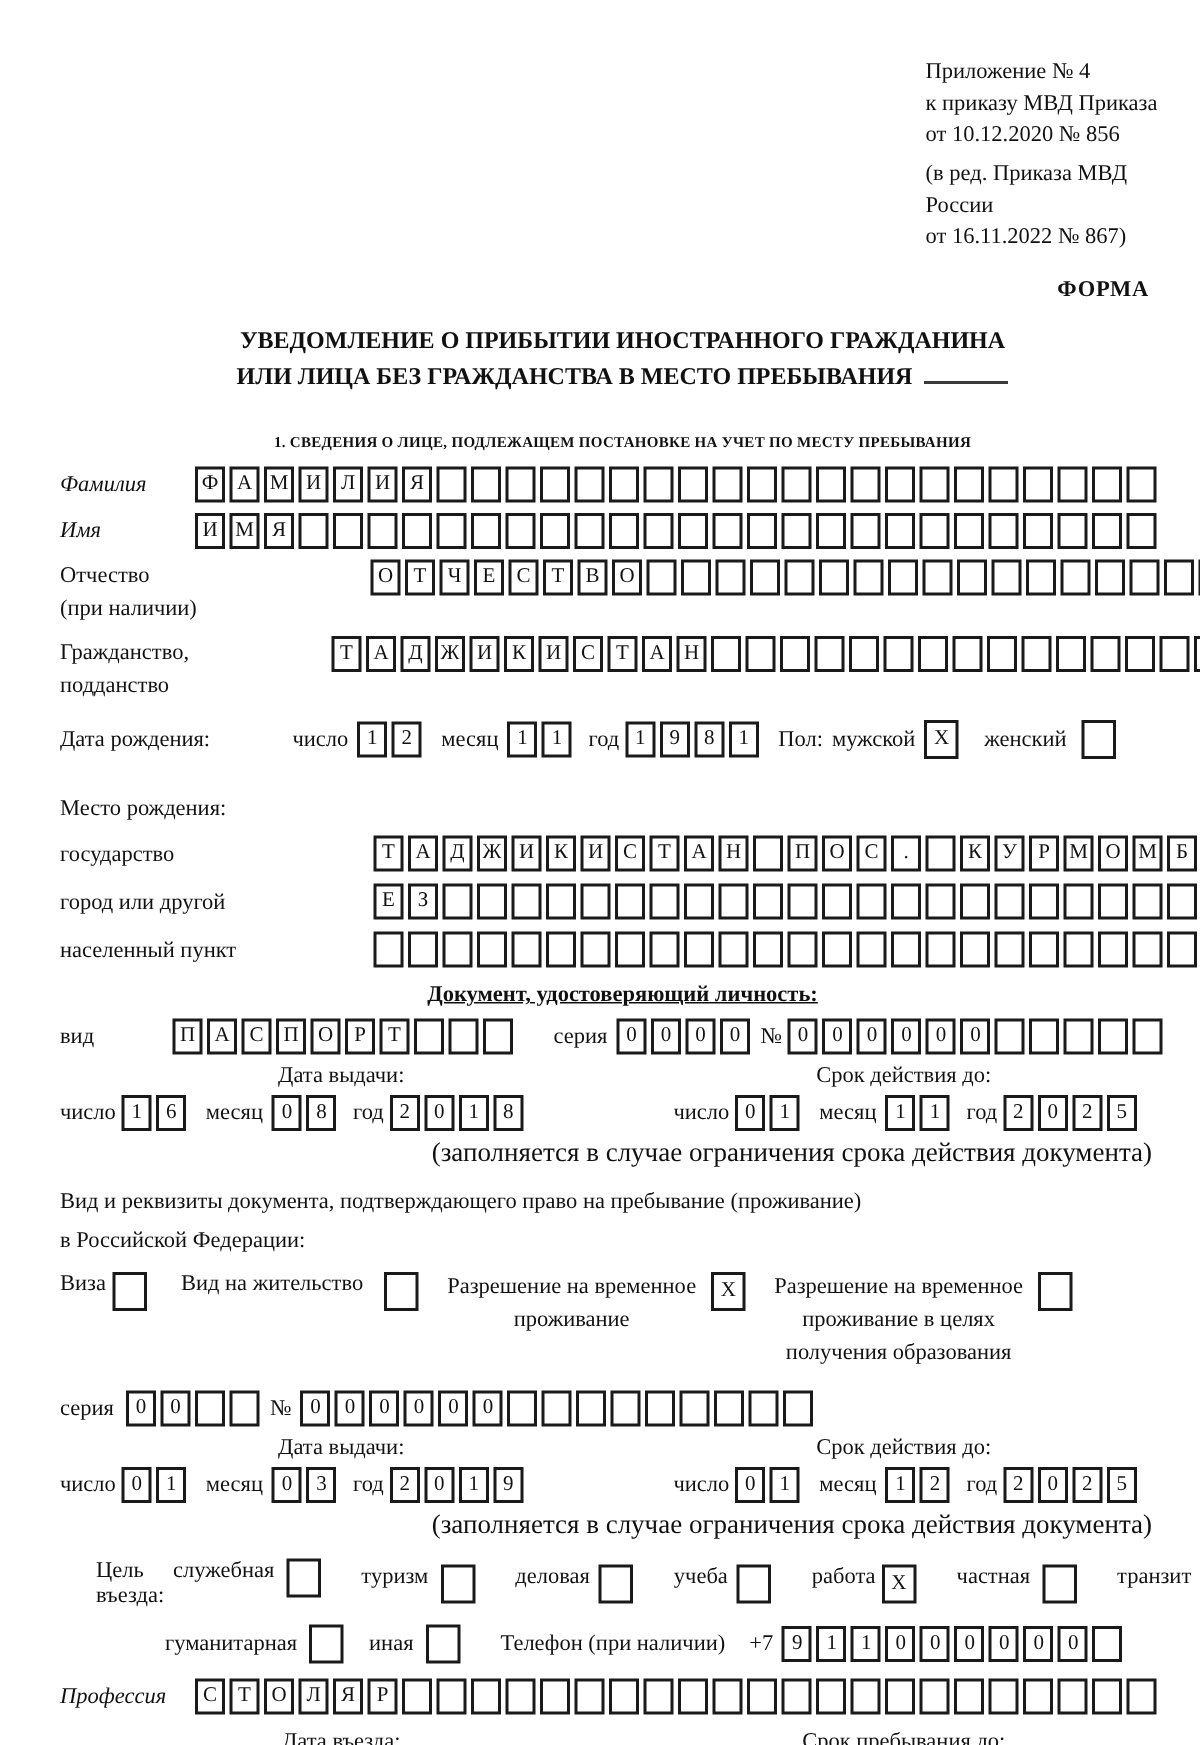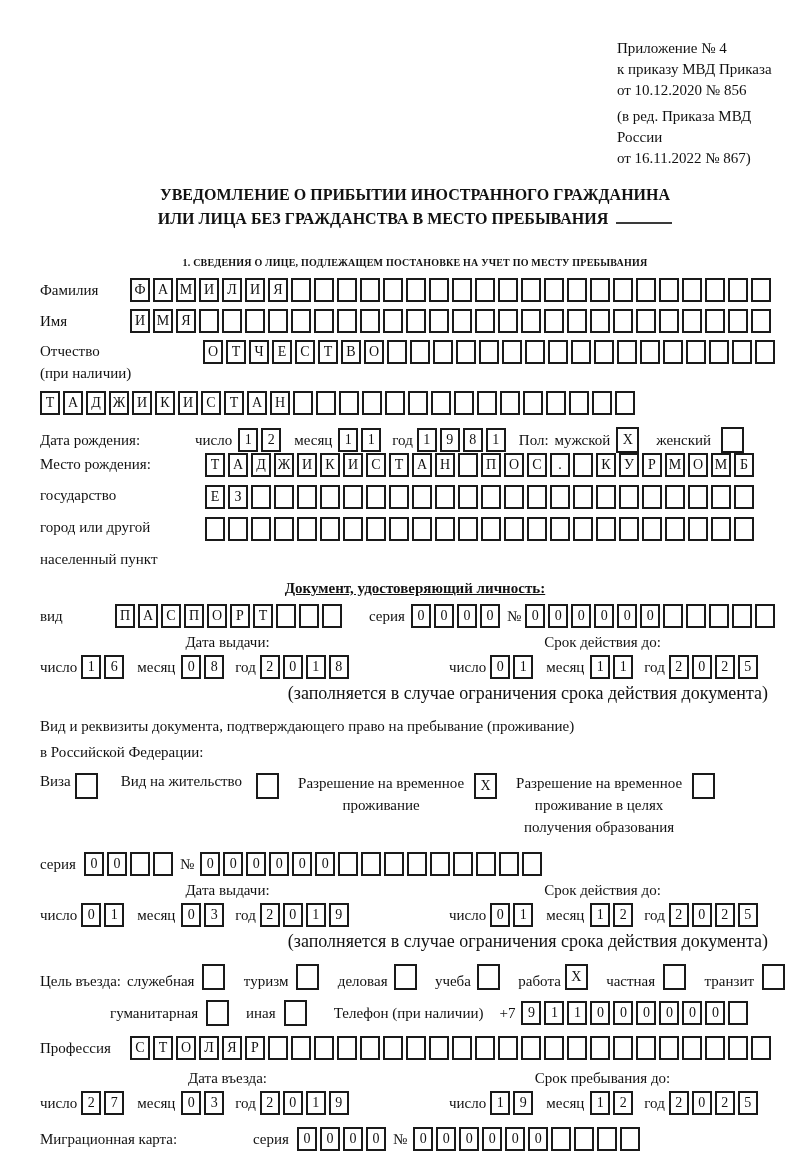--- a/index.html
+++ b/index.html
@@ -9,61 +9,62 @@
     font-family:"Liberation Serif","DejaVu Serif",serif;
     color:#111;font-size:15px;background:#fff;
   }
   .appendix{margin-left:577px;font-size:15px;line-height:1.4;}
   .amendment{margin-top:5px;}
   .form-label{text-align:right;padding-right:24px;font-weight:bold;margin-top:16px;letter-spacing:.5px;}
   .title{text-align:center;font-weight:bold;font-size:16px;margin-top:14px;line-height:1.5;}
   .blank-line{display:inline-block;width:56px;border-bottom:2px solid #3a3a3a;height:2px;margin-left:8px;}
   .section-heading{text-align:center;font-weight:bold;font-size:10px;margin-top:26px;margin-bottom:10px;letter-spacing:.2px;}
   .row{display:flex;align-items:center;margin-top:7px;}
-  .row.top{align-items:flex-start;}
+  .row.top{align-items:flex-start;gap:44px;}
   .lab{flex-shrink:0;white-space:nowrap;}
   .cells{display:flex;flex-shrink:0;}
   .cell{
     box-sizing:border-box;width:20px;height:24px;border:2px solid #1a1a1a;
     margin-right:3px;text-align:center;font-size:14px;line-height:20px;flex-shrink:0;
     font-family:"Liberation Serif",serif;
   }
   .cb .cell{width:23px;height:26px;line-height:22px;}
-  .w90{width:90px;}.w137{width:137px;}.w155{width:155px;}.w163{width:163px;}.w165{width:165px;}.w175{width:175px;}
+  .w90{width:90px;font-style:italic;}.w137{width:137px;}.w155{width:155px;}.w163{width:163px;}.w165{width:165px;}.w175{width:175px;}
   .g4{margin-left:4px;}.g6{margin-left:6px;}.g8{margin-left:8px;}.g10{margin-left:10px;}
   .g14{margin-left:14px;}.g16{margin-left:16px;}.g20{margin-left:20px;}.g24{margin-left:24px;}
   .g38{margin-left:38px;}
   .lh{line-height:22px;}
   .center-bold{text-align:center;font-weight:bold;margin-top:10px;text-decoration:underline;}
   .dates{display:flex;margin-top:6px;}
   .dcol{flex:1;}
   .dhead{text-align:center;margin-bottom:4px;}
   .drow{display:flex;align-items:center;}
   .note-right{text-align:right;font-size:18px;margin-top:4px;padding-right:22px;}
   .para{margin-top:10px;line-height:1.7;}
   .cbrow{display:flex;align-items:flex-start;margin-top:8px;}
   .multi{text-align:center;line-height:1.45;}
   .spread{justify-content:space-between;padding-right:2px;}
-  .pair{display:flex;align-items:flex-end;}
+  .pair{display:flex;align-items:flex-start;margin-left:24px;}
 </style>
 </head>
 <body>
 
 <div class="page">
 
   <div class="appendix">
     <div>Приложение № 4</div>
     <div>к приказу МВД Приказа</div>
     <div>от 10.12.2020 № 856</div>
     <div class="amendment">
       <div>(в ред. Приказа МВД России</div>
       <div>от 16.11.2022 № 867)</div>
     </div>
   </div>
 
+  <div class="form-label">ФОРМА</div>
 
   <div class="title">
     <div>УВЕДОМЛЕНИЕ О ПРИБЫТИИ ИНОСТРАННОГО ГРАЖДАНИНА</div>
     <div>
       <span>ИЛИ ЛИЦА БЕЗ ГРАЖДАНСТВА В МЕСТО ПРЕБЫВАНИЯ</span><span class="blank-line"></span>
     </div>
   </div>
 
   <div class="section-heading">1. СВЕДЕНИЯ О ЛИЦЕ, ПОДЛЕЖАЩЕМ ПОСТАНОВКЕ НА УЧЕТ ПО МЕСТУ ПРЕБЫВАНИЯ</div>
 
@@ -163,20 +164,24 @@
         <span class="cell"></span>
         <span class="cell"></span>
         <span class="cell"></span>
         <span class="cell"></span>
         <span class="cell"></span>
         <span class="cell"></span>
       </span>
   </div>
 
   <div class="row top">
+    <span class="lab w137 lh">
+      <span style="display:block">Гражданство,</span>
+      <span style="display:block">подданство</span>
+    </span>
     <span class="cells">
         <span class="cell">Т</span>
         <span class="cell">А</span>
         <span class="cell">Д</span>
         <span class="cell">Ж</span>
         <span class="cell">И</span>
         <span class="cell">К</span>
         <span class="cell">И</span>
         <span class="cell">С</span>
         <span class="cell">Т</span>
@@ -223,21 +228,21 @@
     <span class="lab g6">мужской</span>
     <span class="cells cb g6">
         <span class="cell">X</span>
       </span>
     <span class="lab g14">женский</span>
     <span class="cells cb g10">
         <span class="cell"></span>
       </span>
   </div>
 
-  <div class="row top" style="margin-top:0;">
+  <div class="row top" style="margin-top:22px;align-items:flex-end;">
     <span class="lab w165 lh">
       <span style="display:block">Место рождения:</span>
       <span style="display:block;margin-top:9px">государство</span>
       <span style="display:block;margin-top:10px">город или другой</span>
       <span style="display:block;margin-top:10px">населенный пункт</span>
     </span>
     <span>
       <span class="cells" style="margin-bottom:8px">
           <span class="cell">Т</span>
           <span class="cell">А</span>

